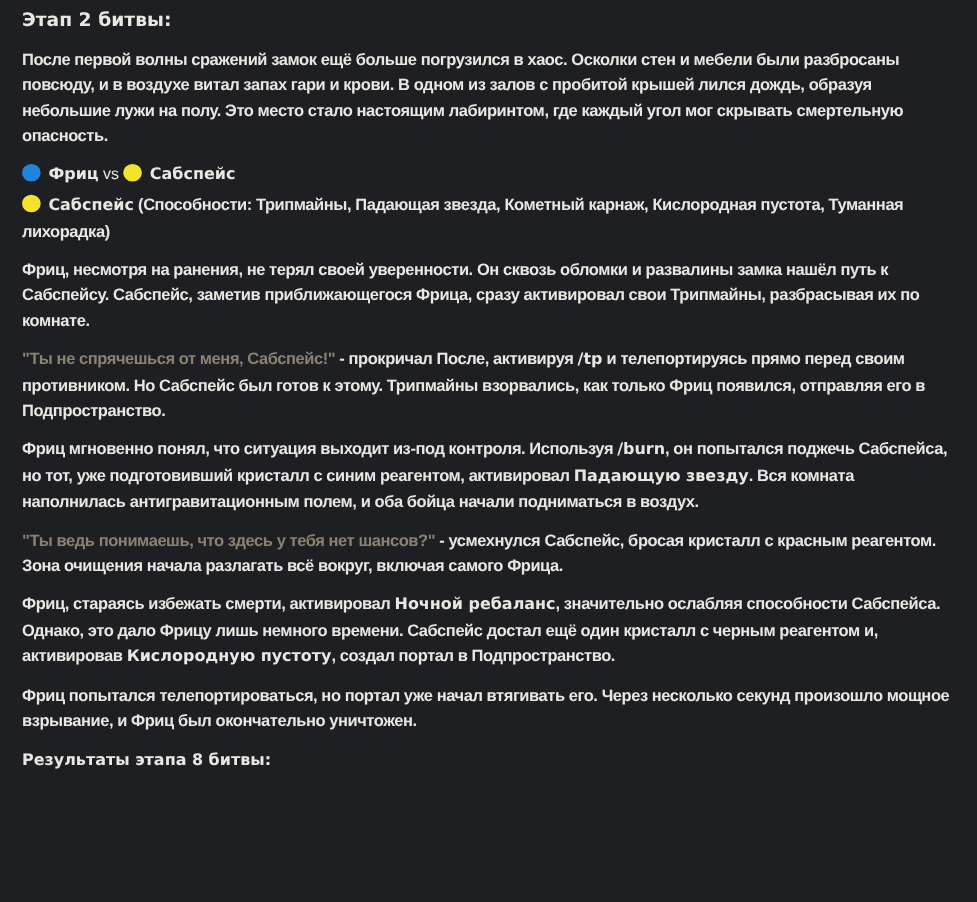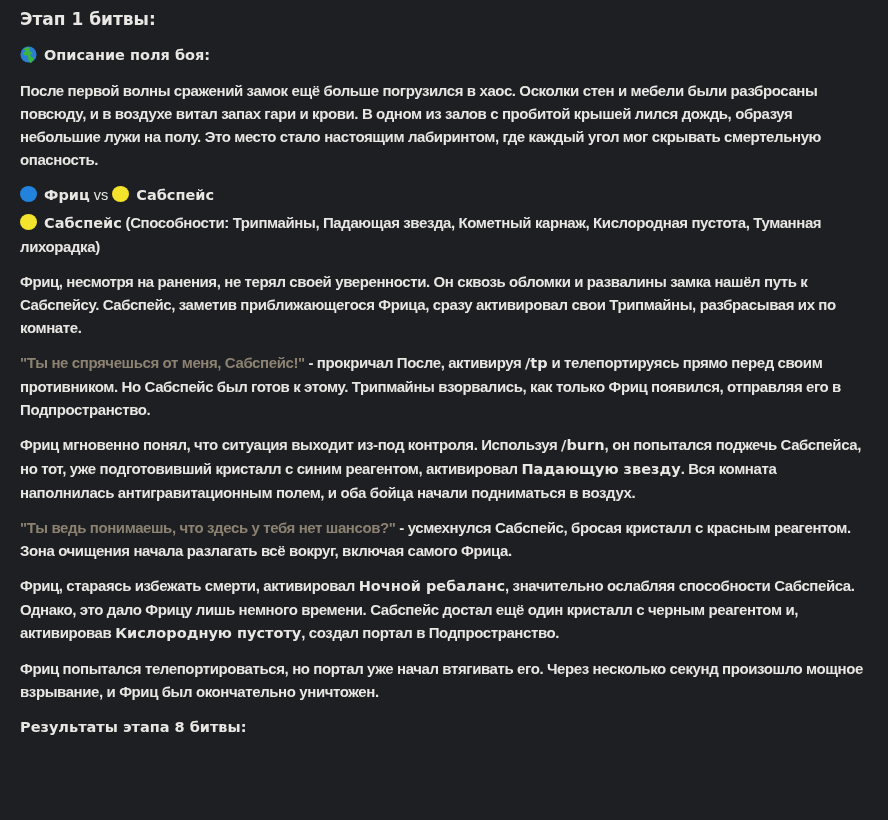--- a/index.html
+++ b/index.html
@@ -61,25 +61,21 @@
   }
   .emoji.blue-circle-icon { background: var(--blue-circle, #2183dc); }
   .emoji.yellow-circle-icon { background: var(--yellow-circle, #f3e32c); }
   .emoji.globe-icon { background: transparent; width: 17px; height: 17px; vertical-align: -3px; }
   .emoji.globe-icon svg { width: 17px; height: 17px; display: block; }
 </style>
 </head>
 <body>
 
 <div class="doc">
-    <div class="block"><span class="seg title">Этап 1 битвы:</span></div>
-    <div class="block"><span class="emoji globe-icon"><svg viewBox="0 0 36 36" aria-hidden="true">
-          <circle cx="18" cy="18" r="17" fill="var(--globe-ocean)"></circle>
-          <path fill="var(--globe-land)" d="M17 2c-4 1-8 3-10 7 3-1 5 0 5 2-2 1-5 2-5 6l4 4c1-2 3-2 5-1l2 5c-2 3 0 6 2 8 1 1 1 3 3 3s2-3 4-4c1-3 3-6 0-8-3-1-6-3-5-6 2-1 5-3 4-6-2 1-5 1-5-2 1-3-1-7-4-8z"></path>
-        </svg></span><span class="seg heading">Описание поля боя:</span></div>
+    <div class="block"><span class="seg title">Этап 2 битвы:</span></div>
     <div class="block"><span class="seg body">После первой волны сражений замок ещё больше погрузился в хаос. Осколки стен и мебели были разбросаны повсюду, и в воздухе витал запах гари и крови. В одном из залов с пробитой крышей лился дождь, образуя небольшие лужи на полу. Это место стало настоящим лабиринтом, где каждый угол мог скрывать смертельную опасность.</span></div>
     <div class="block"><span class="emoji blue-circle-icon"></span><span class="seg strong">Фриц</span><span class="seg regular"> vs </span><span class="emoji yellow-circle-icon"></span><span class="seg strong">Сабспейс</span></div>
     <div class="block tight"><span class="emoji yellow-circle-icon"></span><span class="seg strong">Сабспейс</span><span class="seg body"> (Способности: Трипмайны, Падающая звезда, Кометный карнаж, Кислородная пустота, Туманная лихорадка)</span></div>
     <div class="block"><span class="seg body">Фриц, несмотря на ранения, не терял своей уверенности. Он сквозь обломки и развалины замка нашёл путь к Сабспейсу. Сабспейс, заметив приближающегося Фрица, сразу активировал свои Трипмайны, разбрасывая их по комнате.</span></div>
     <div class="block"><span class="seg quote">"Ты не спрячешься от меня, Сабспейс!"</span><span class="seg body"> - прокричал После, активируя </span><span class="seg strong">/tp</span><span class="seg body"> и телепортируясь прямо перед своим противником. Но Сабспейс был готов к этому. Трипмайны взорвались, как только Фриц появился, отправляя его в Подпространство.</span></div>
     <div class="block"><span class="seg body">Фриц мгновенно понял, что ситуация выходит из-под контроля. Используя </span><span class="seg strong">/burn</span><span class="seg body">, он попытался поджечь Сабспейса, но тот, уже подготовивший кристалл с синим реагентом, активировал </span><span class="seg strong">Падающую звезду</span><span class="seg body">. Вся комната наполнилась антигравитационным полем, и оба бойца начали подниматься в воздух.</span></div>
     <div class="block"><span class="seg quote">"Ты ведь понимаешь, что здесь у тебя нет шансов?"</span><span class="seg body"> - усмехнулся Сабспейс, бросая кристалл с красным реагентом. Зона очищения начала разлагать всё вокруг, включая самого Фрица.</span></div>
     <div class="block"><span class="seg body">Фриц, стараясь избежать смерти, активировал </span><span class="seg strong">Ночной ребаланс</span><span class="seg body">, значительно ослабляя способности Сабспейса. Однако, это дало Фрицу лишь немного времени. Сабспейс достал ещё один кристалл с черным реагентом и, активировав </span><span class="seg strong">Кислородную пустоту</span><span class="seg body">, создал портал в Подпространство.</span></div>
     <div class="block"><span class="seg body">Фриц попытался телепортироваться, но портал уже начал втягивать его. Через несколько секунд произошло мощное взрывание, и Фриц был окончательно уничтожен.</span></div>
     <div class="block"><span class="seg heading">Результаты этапа 8 битвы:</span></div>

